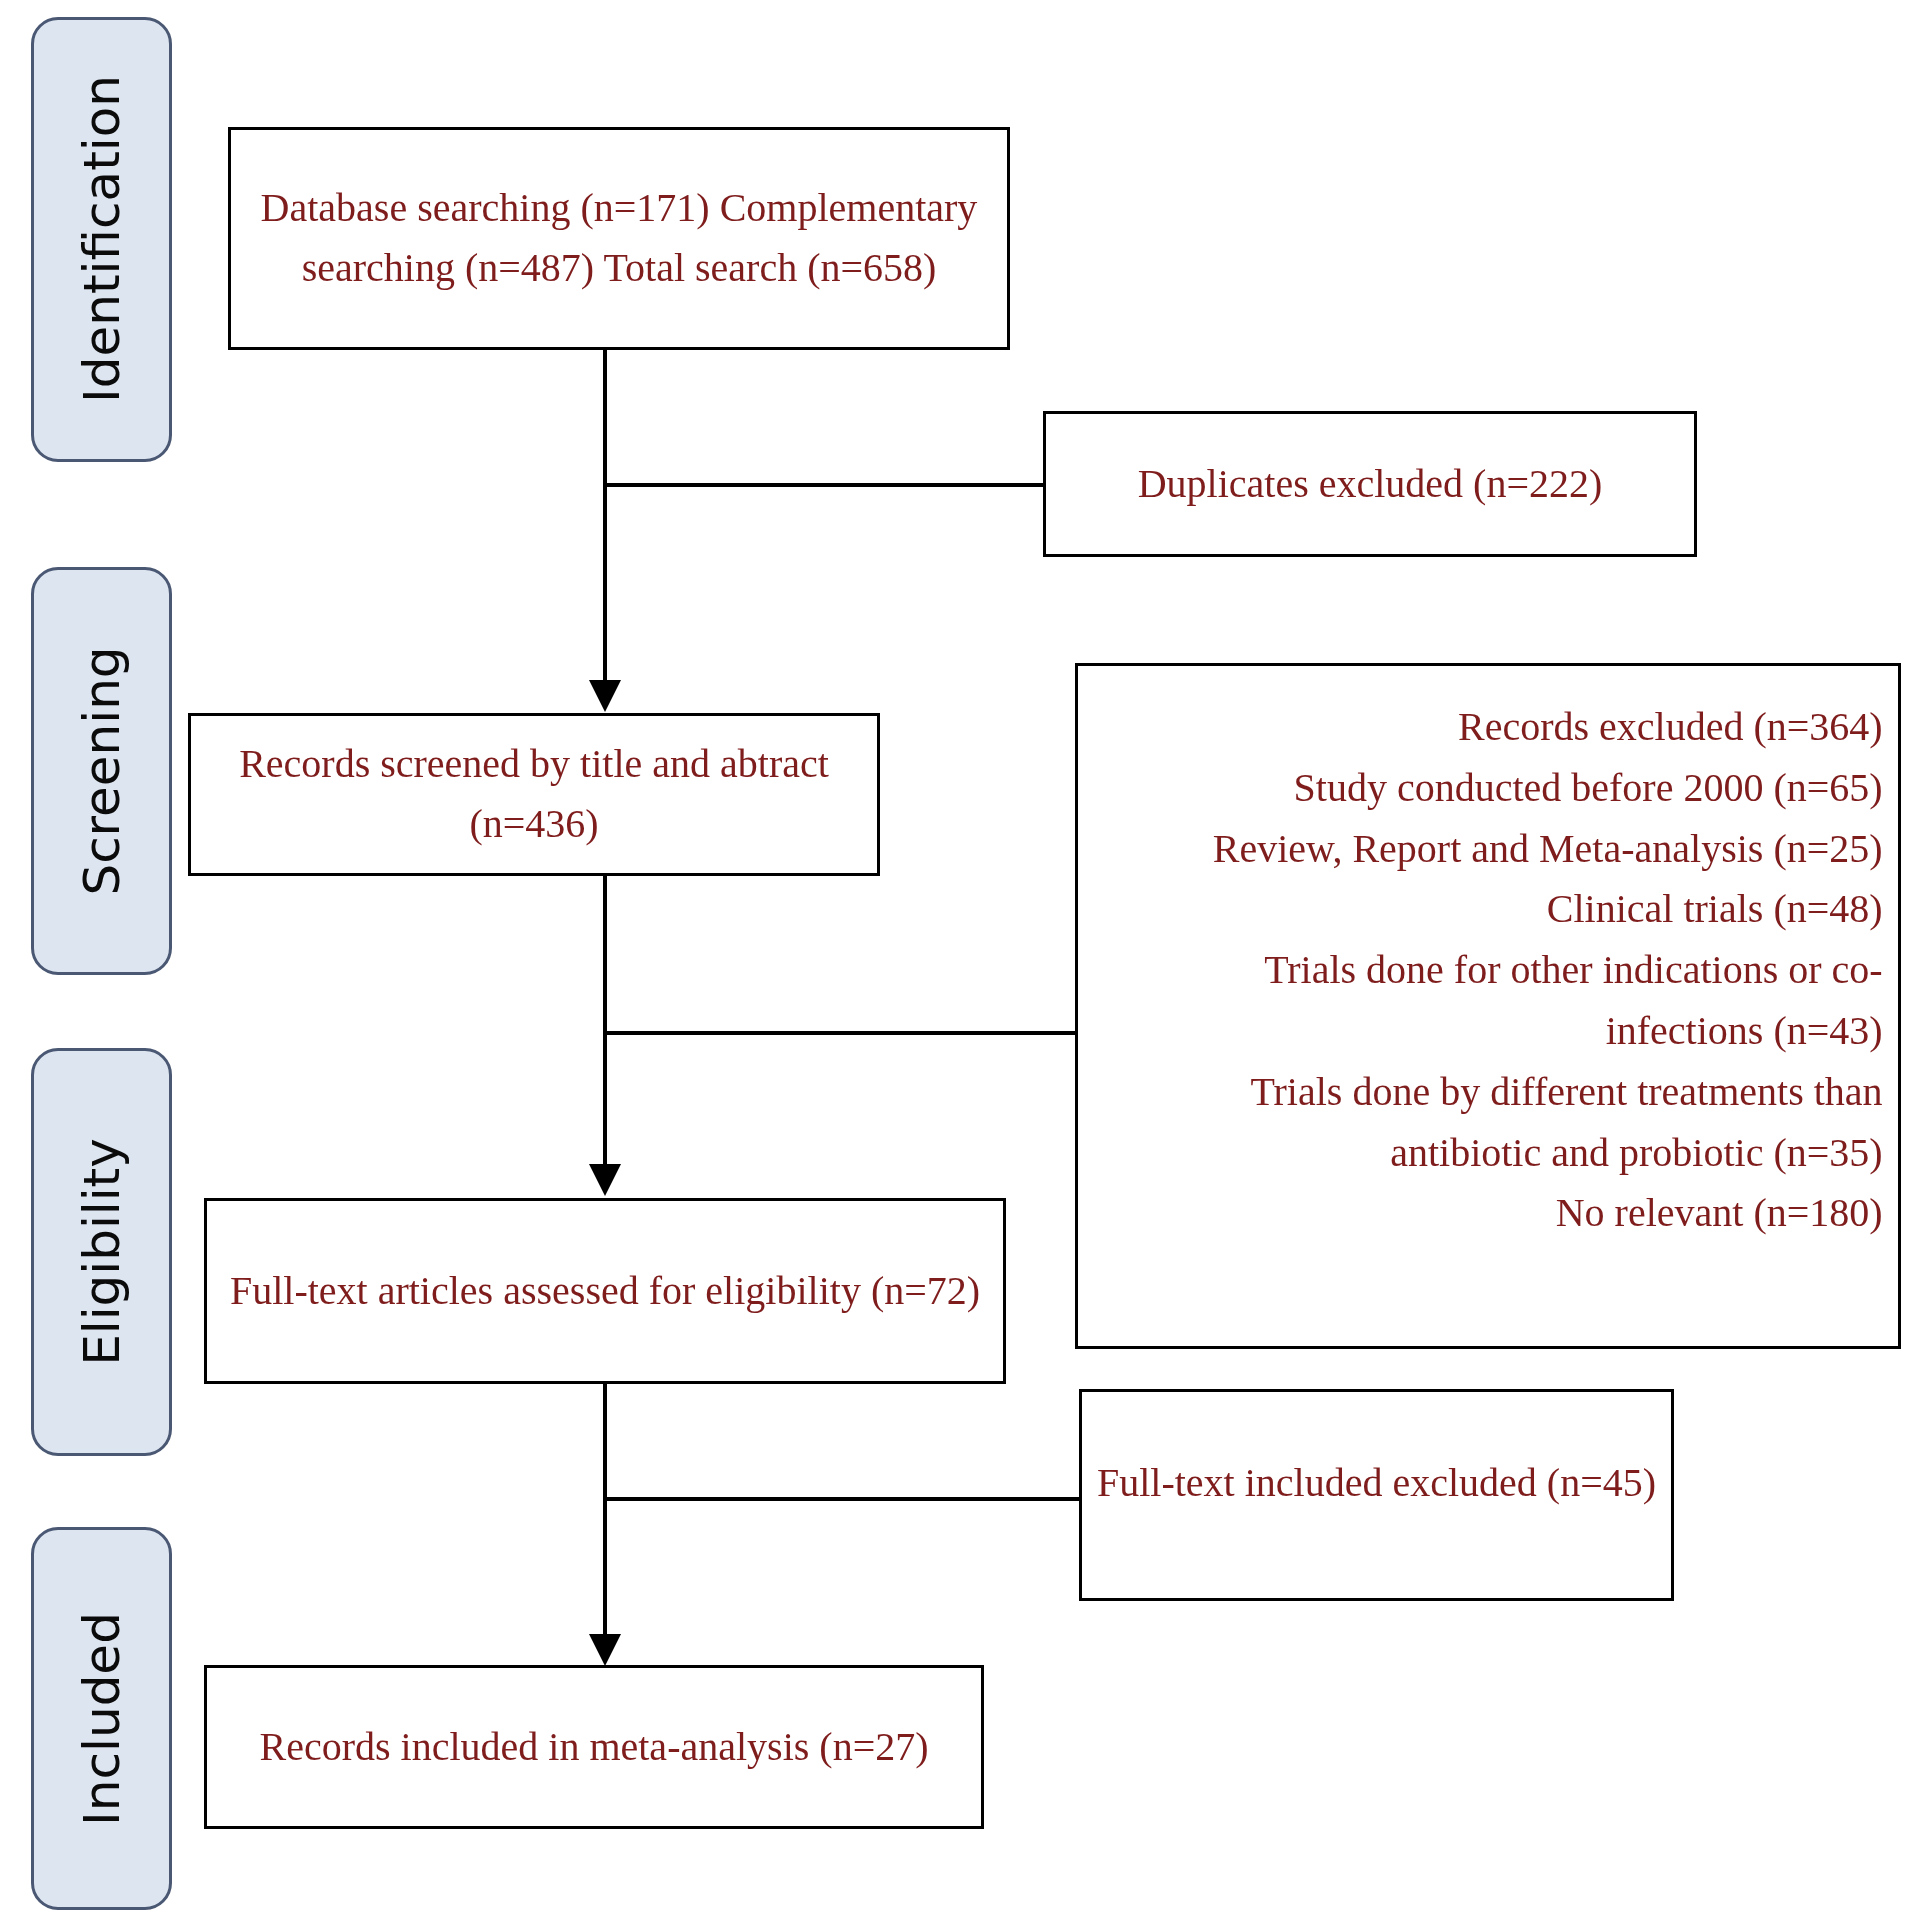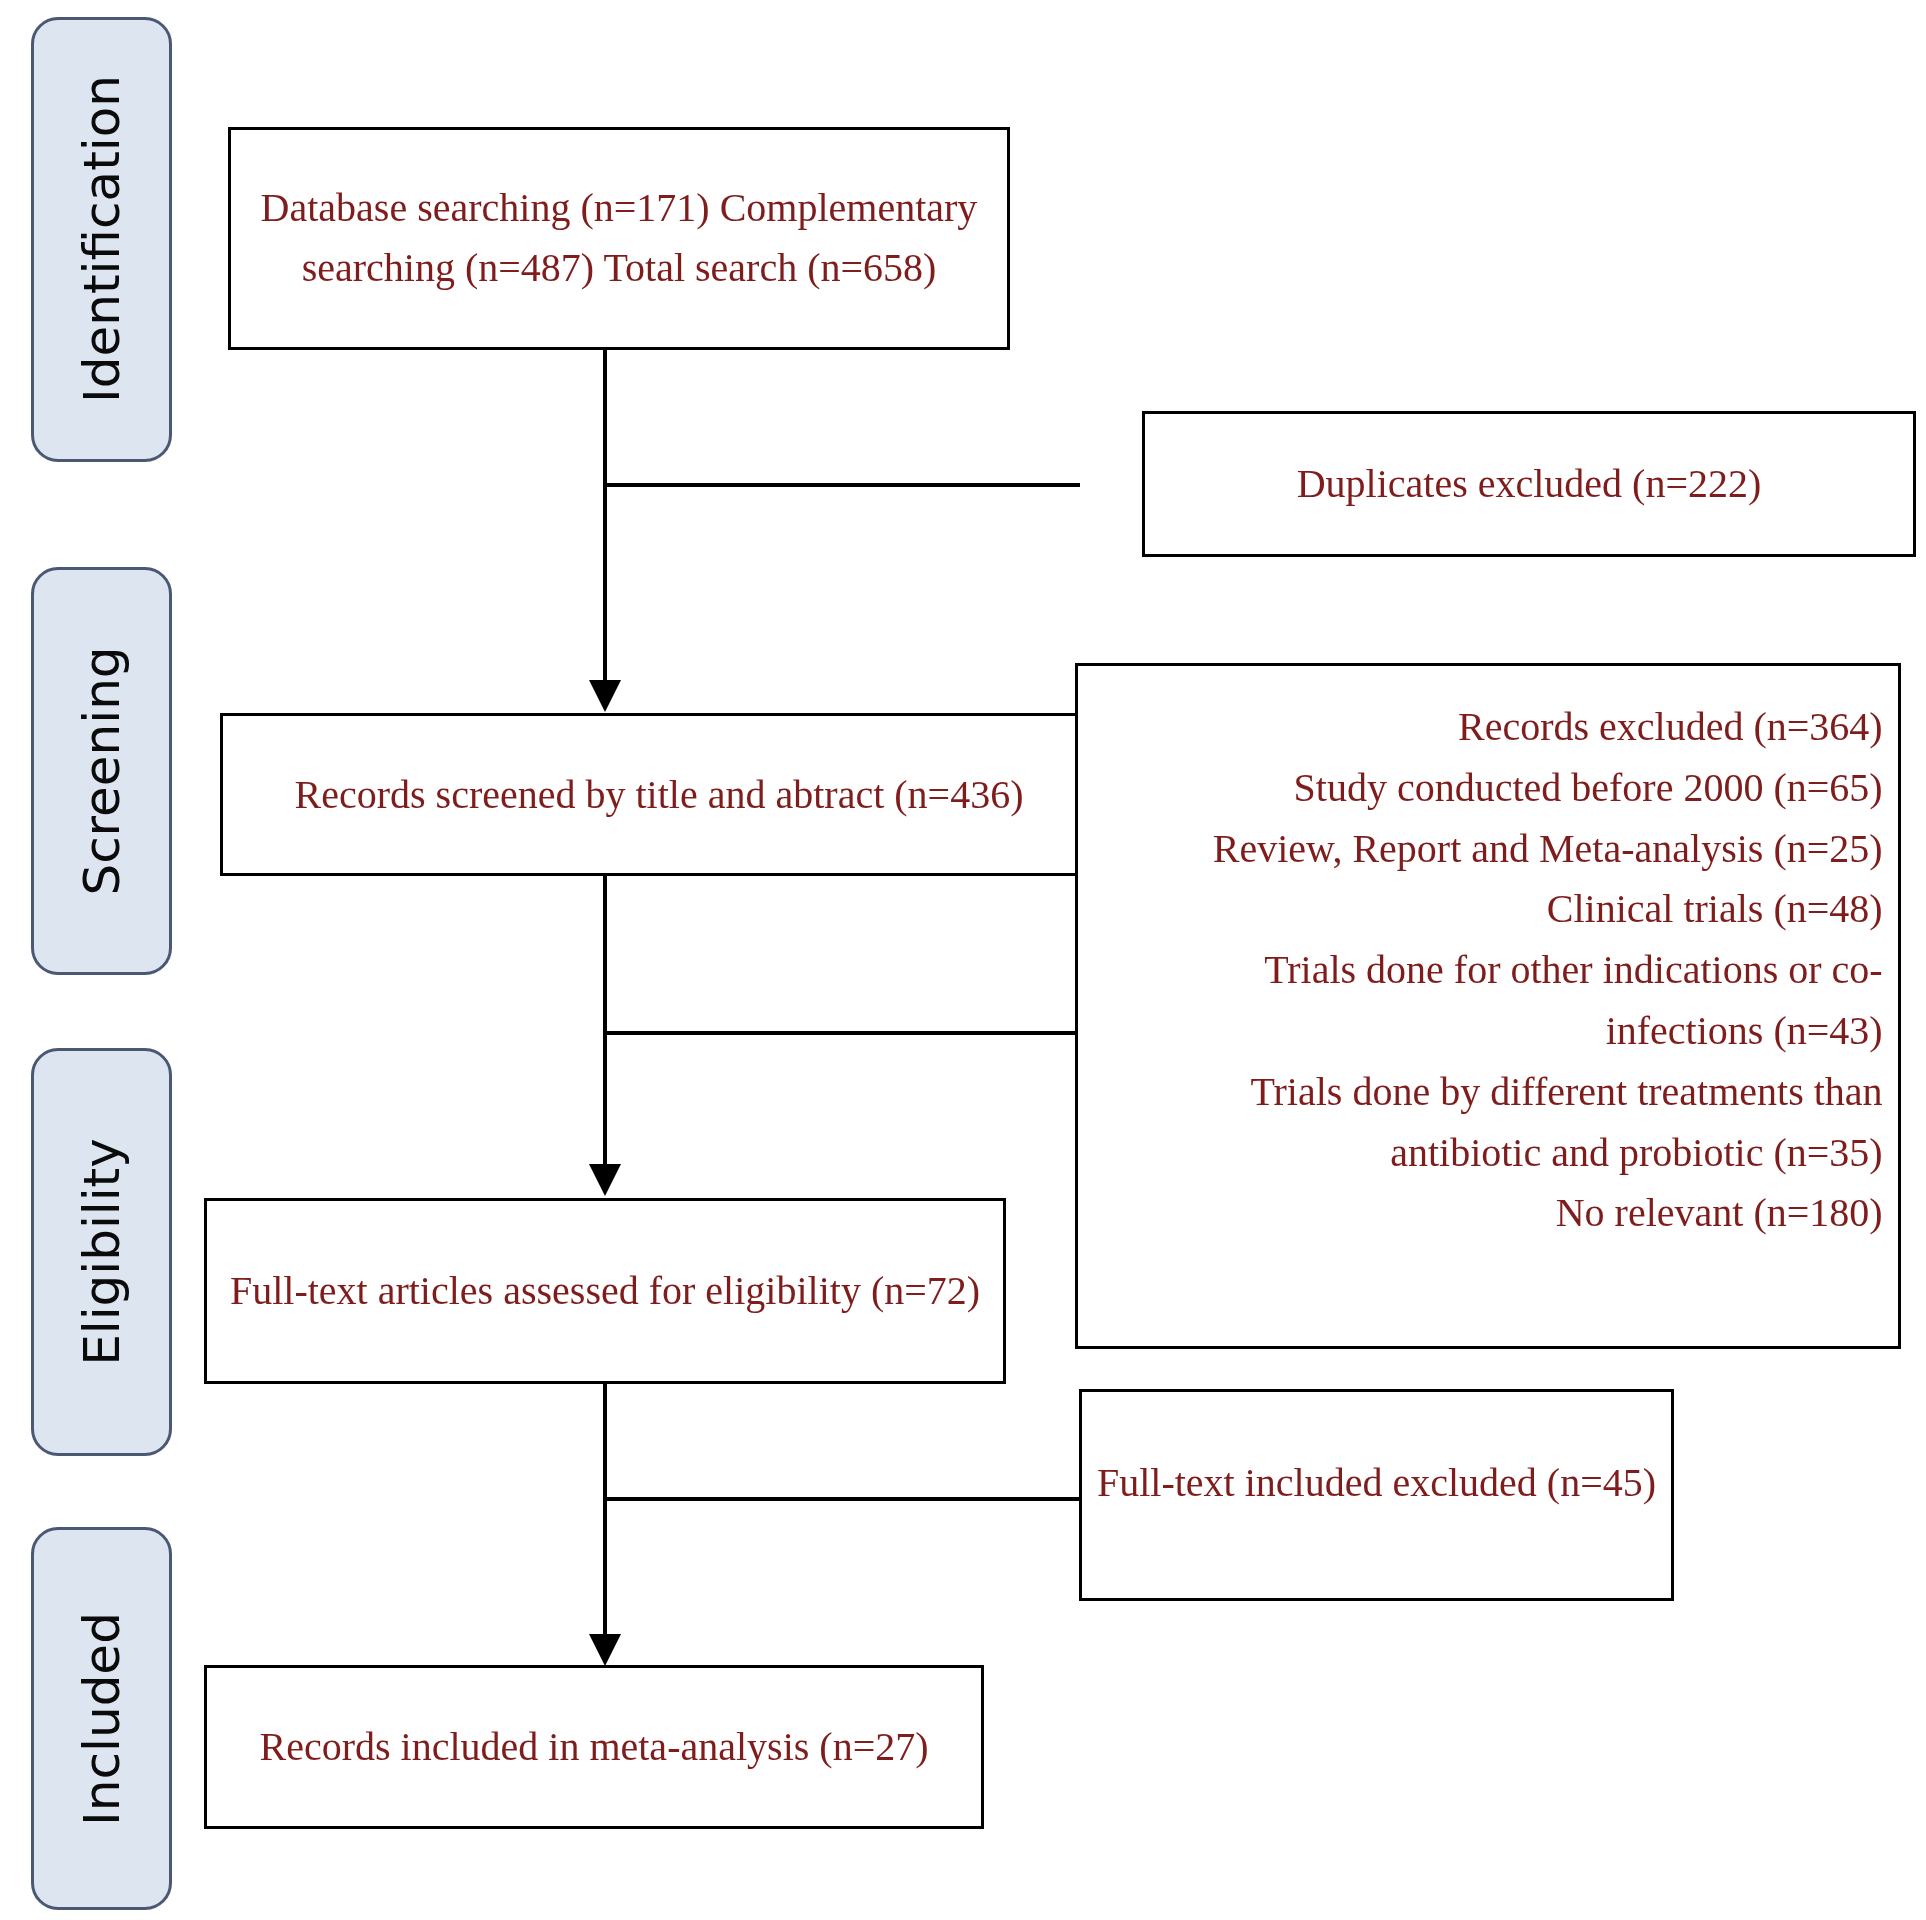--- a/index.html
+++ b/index.html
@@ -124,27 +124,27 @@
   <div class="hline" style="left:603px; top:1497px; width:477px; height:3.5px;"></div>
 
   <div class="flow-box" style="left:228px; top:127px; width:782px; height:223px;">
     <div class="centered box-text">
       <span class="li">Database searching  (n=171)</span>
       <span class="li">Complementary  searching  (n=487)</span>
       <span class="li">Total search (n=658)</span>
     </div>
   </div>
 
-  <div class="flow-box" style="left:1142px; top:411px; width:774px; height:146px;">
+  <div class="flow-box" style="left:1043px; top:411px; width:654px; height:146px;">
     <div class="centered box-text">
       <span class="li">Duplicates  excluded (n=222)</span>
     </div>
   </div>
 
-  <div class="flow-box" style="left:220px; top:713px; width:878px; height:163px;">
+  <div class="flow-box" style="left:188px; top:713px; width:692px; height:163px;">
     <div class="centered box-text">
       <span class="li">Records screened by title  and abtract</span>
       <span class="li">(n=436)</span>
     </div>
   </div>
 
   <div class="flow-box" style="left:1075px; top:663px; width:826px; height:686px;">
     <div class="listed box-text">
       <span class="li">Records excluded  (n=364)</span>
       <span class="li">Study conducted before 2000 (n=65)</span>

